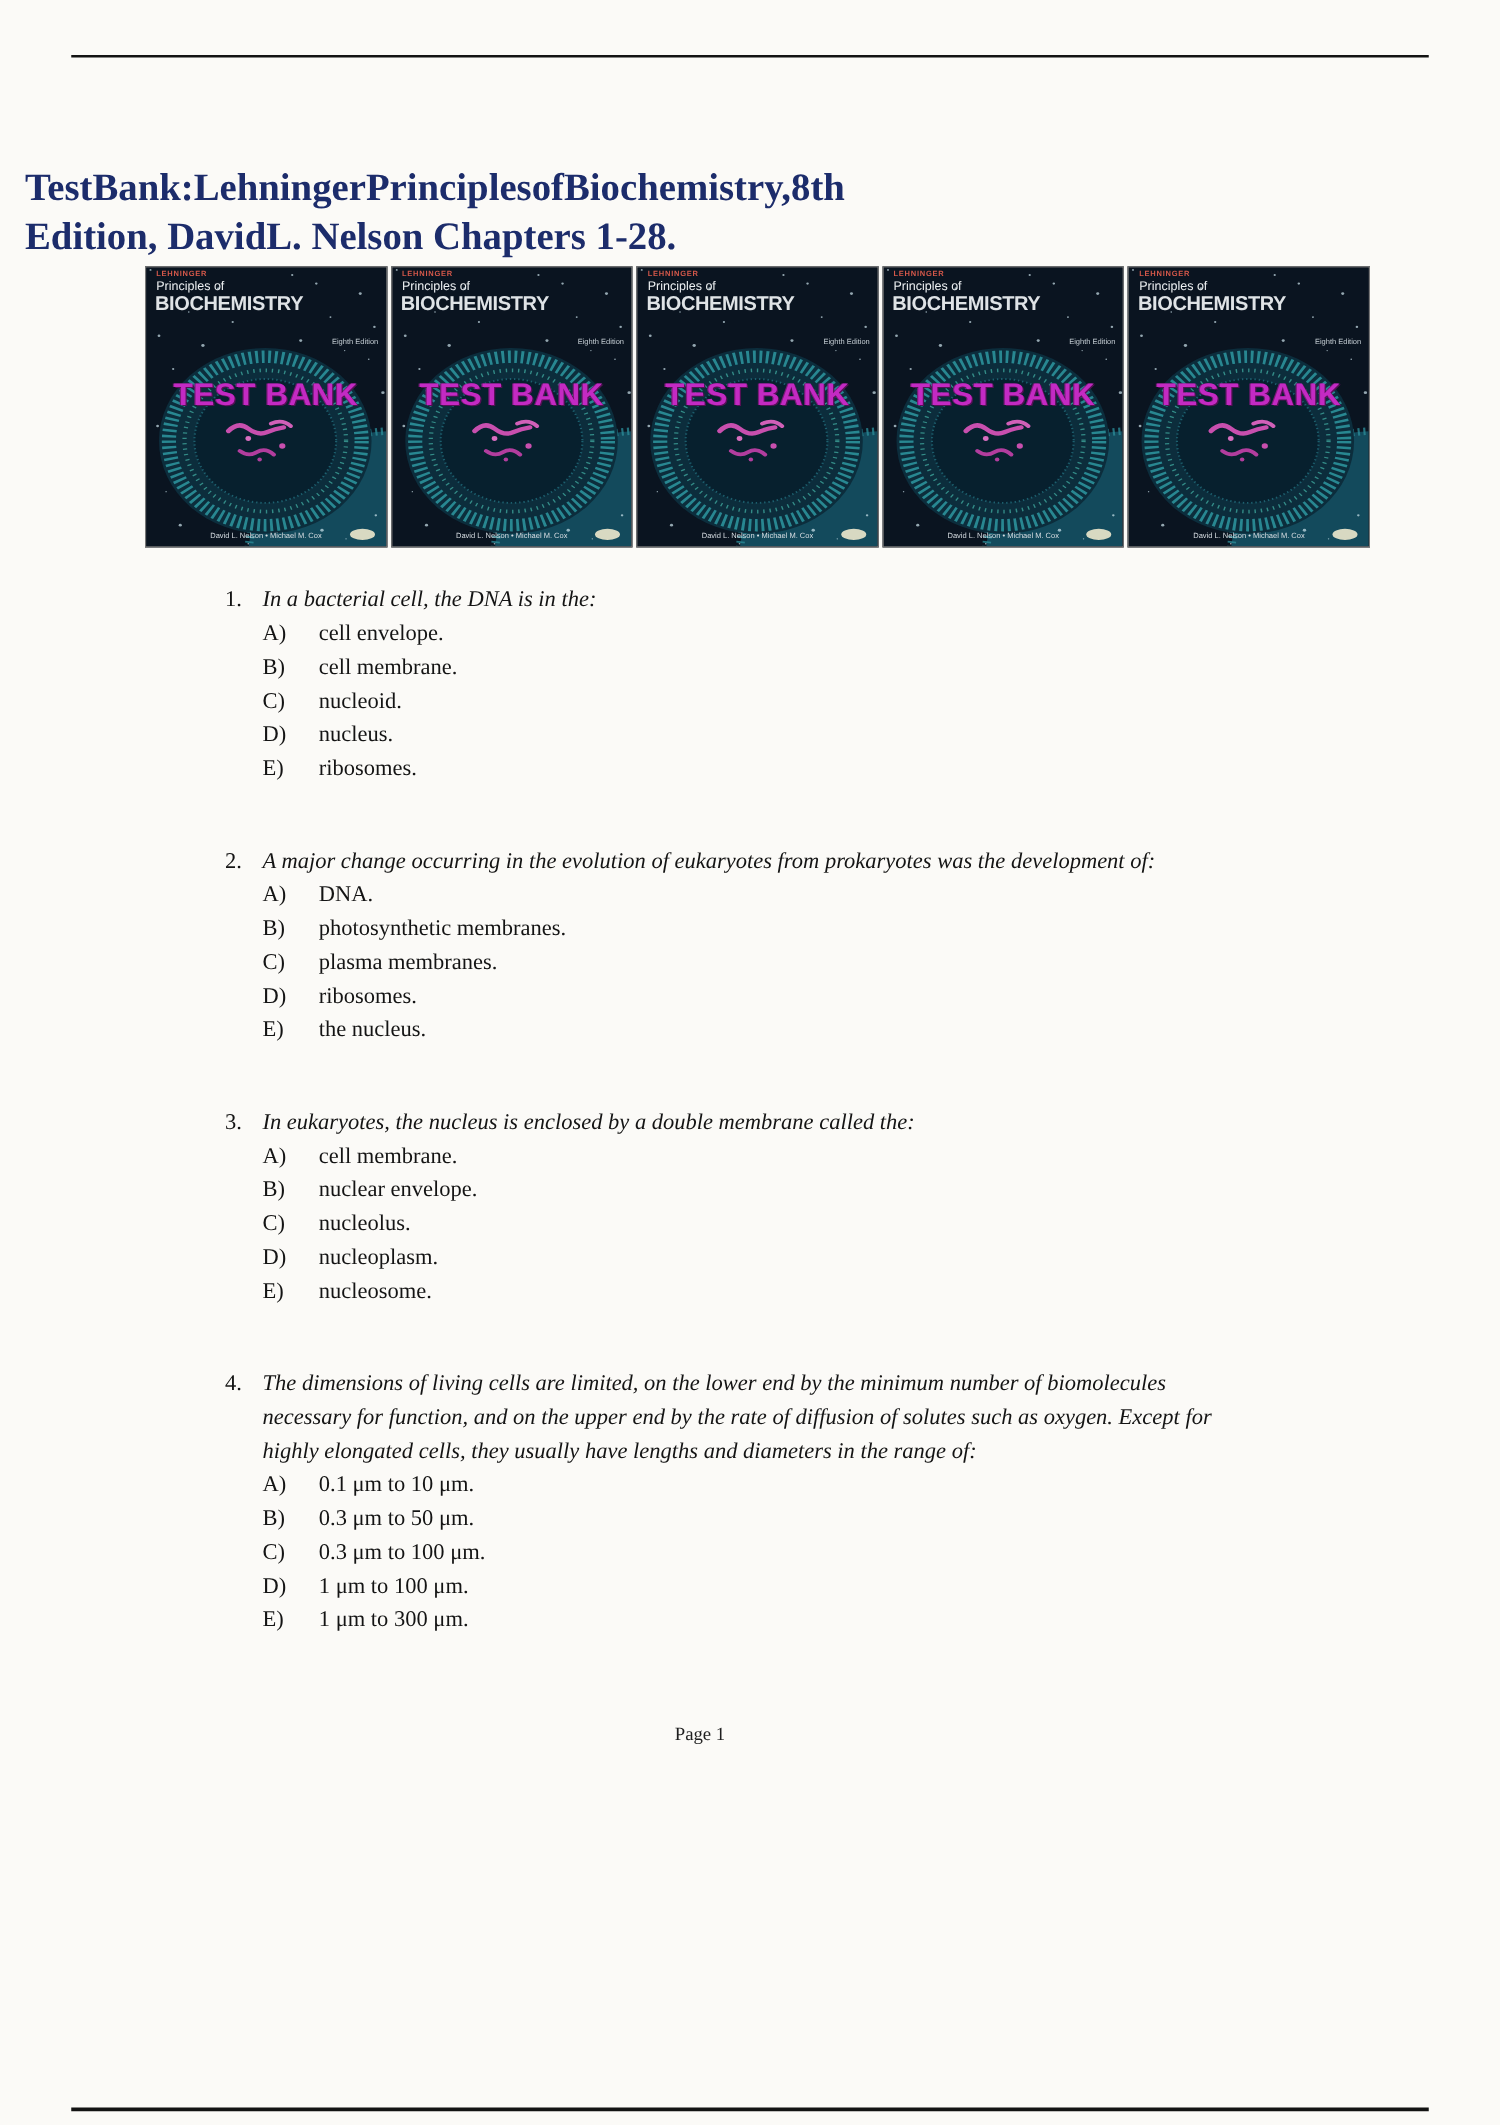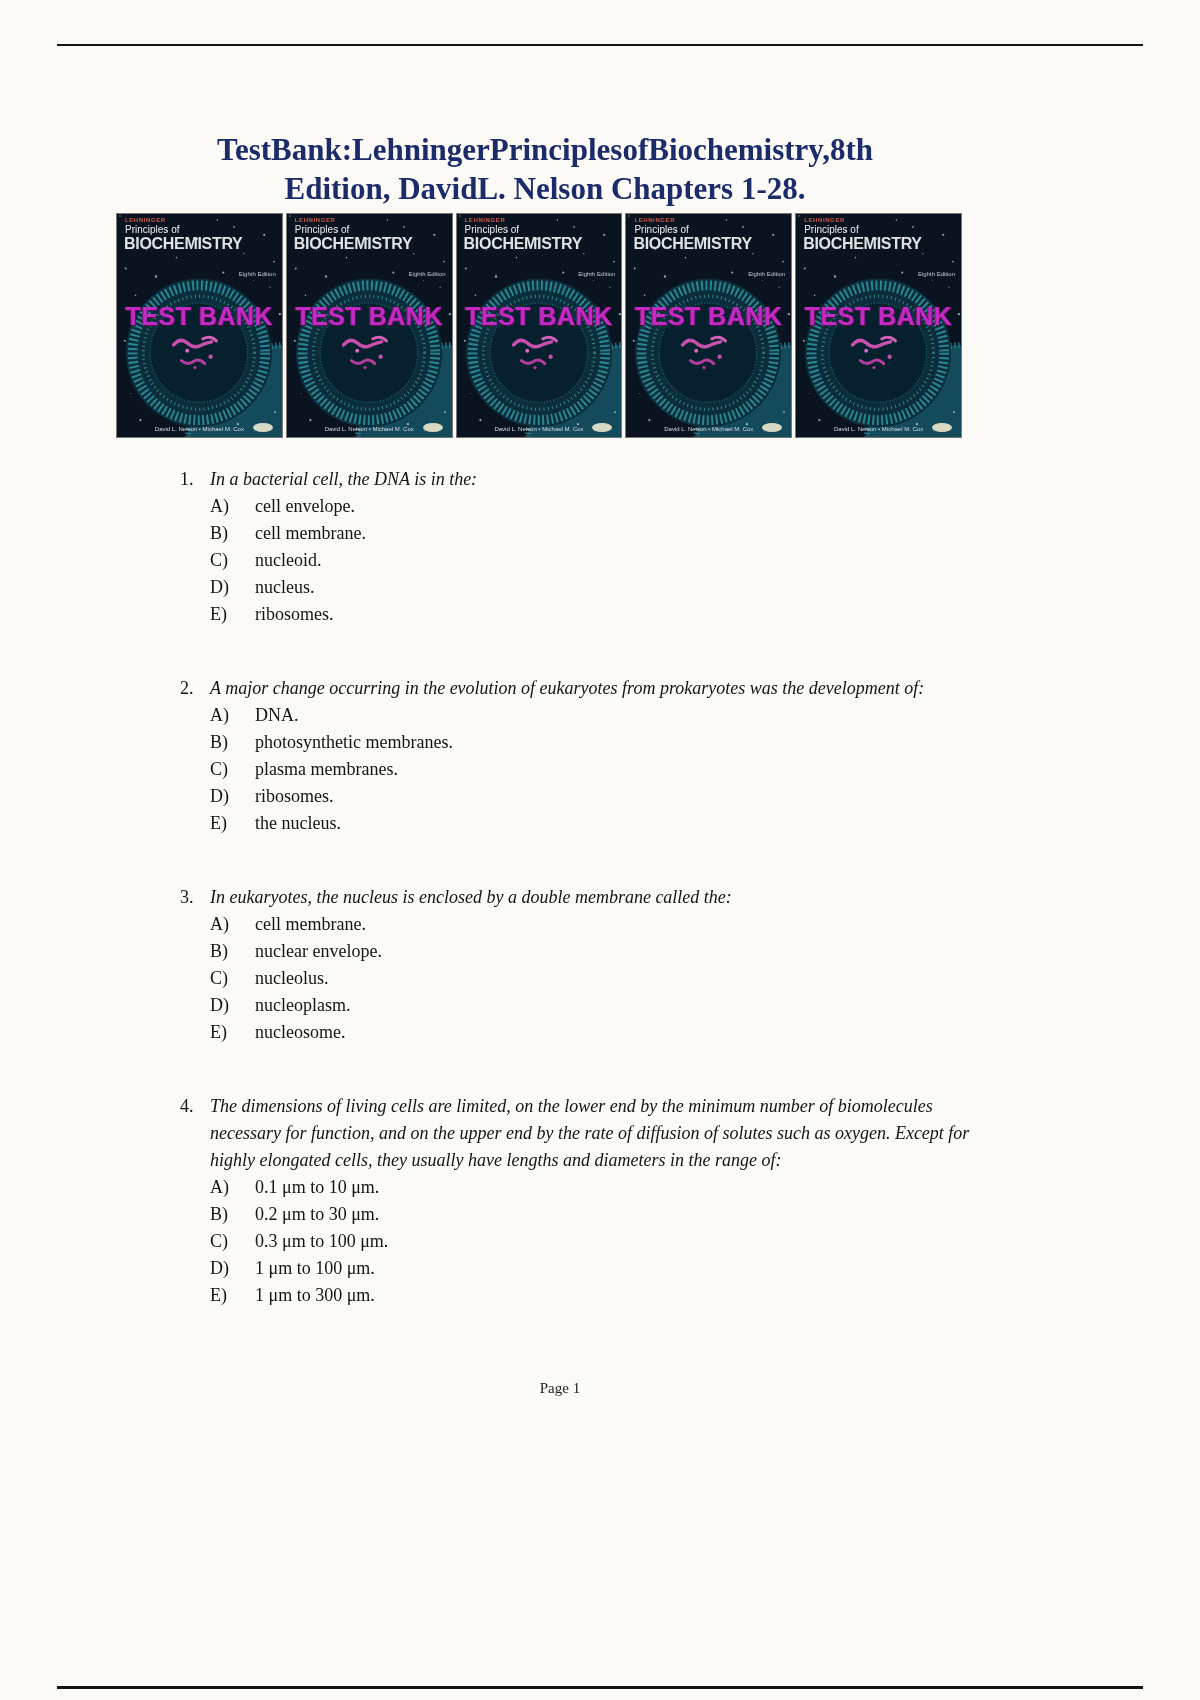--- a/index.html
+++ b/index.html
@@ -9,26 +9,27 @@
     font-family:"Liberation Serif", serif;
     color:#141414;
     overflow:hidden;
   }
   .rule{position:absolute;background:#131313;}
   .rule-top{top:44px;left:57px;width:1086px;height:2px;}
   .rule-bottom{top:1686px;left:57px;width:1086px;height:3px;}
 
   .title{
     position:absolute;top:130px;left:0;width:1090px;
-    text-align:center;font-weight:700;font-size:31px;line-height:39px;
+    font-weight:700;font-size:31px;line-height:39px;
     font-family:"Liberation Serif", serif;
+    padding-left:20px;
   }
 
   .covers{
-    position:absolute;top:213px;left:116px;width:846px;height:225px;
+    position:absolute;top:213px;left:116px;width:980px;height:225px;
     display:flex;gap:3px;
   }
   .cover{
     position:relative;flex:1;overflow:hidden;
     background:#0a1420;border:1px solid #777;
     font-family:"Liberation Sans", sans-serif;
   }
   .cover svg{position:absolute;left:0;top:0;width:100%;height:100%;}
   .cover .imprint{position:absolute;top:3px;left:8px;font-size:6px;font-weight:700;color:#d4584a;letter-spacing:.6px;}
   .cover .series{position:absolute;top:10px;left:8px;font-size:10px;color:#eceff1;}
@@ -453,21 +454,21 @@
     <div class="question">
       <div class="q-num">4.</div>
       <div class="q-body">
         <div class="q-text">The dimensions of living cells are limited, on the lower end by the minimum number of biomolecules necessary for function, and on the upper end by the rate of diffusion of solutes such as oxygen. Except for highly elongated cells, they usually have lengths and diameters in the range of:</div>
         <div class="option">
           <span class="opt-letter">A)</span>
           <span class="opt-text">0.1 μm to 10 μm.</span>
         </div>
         <div class="option">
           <span class="opt-letter">B)</span>
-          <span class="opt-text">0.2 μm to 30 μm.</span>
+          <span class="opt-text">0.3 μm to 50 μm.</span>
         </div>
         <div class="option">
           <span class="opt-letter">C)</span>
           <span class="opt-text">0.3 μm to 100 μm.</span>
         </div>
         <div class="option">
           <span class="opt-letter">D)</span>
           <span class="opt-text">1 μm to 100 μm.</span>
         </div>
         <div class="option">

